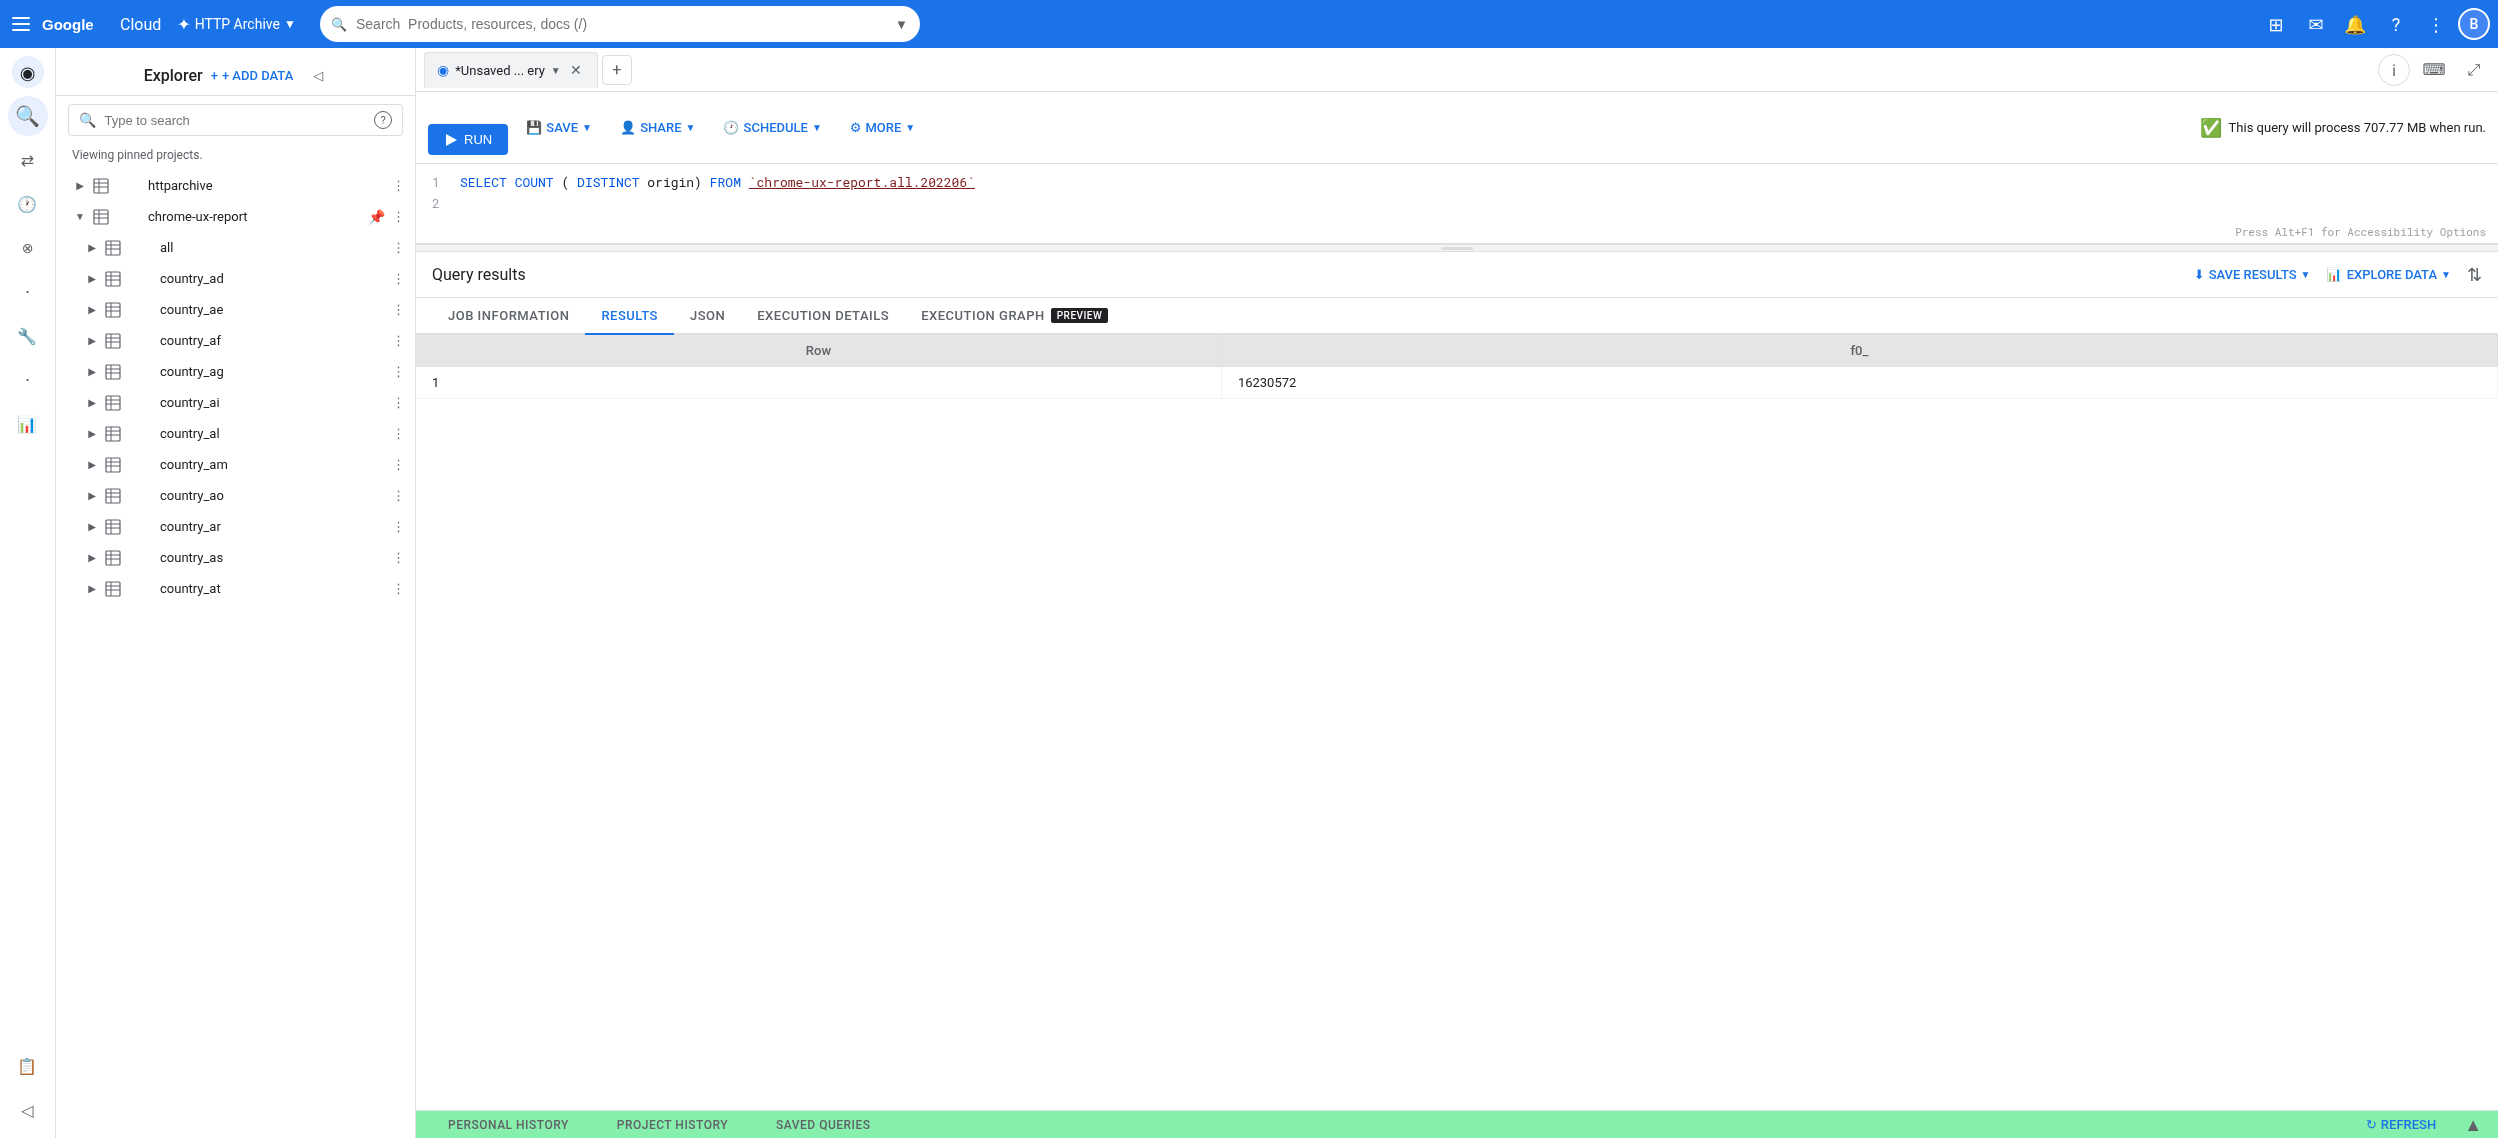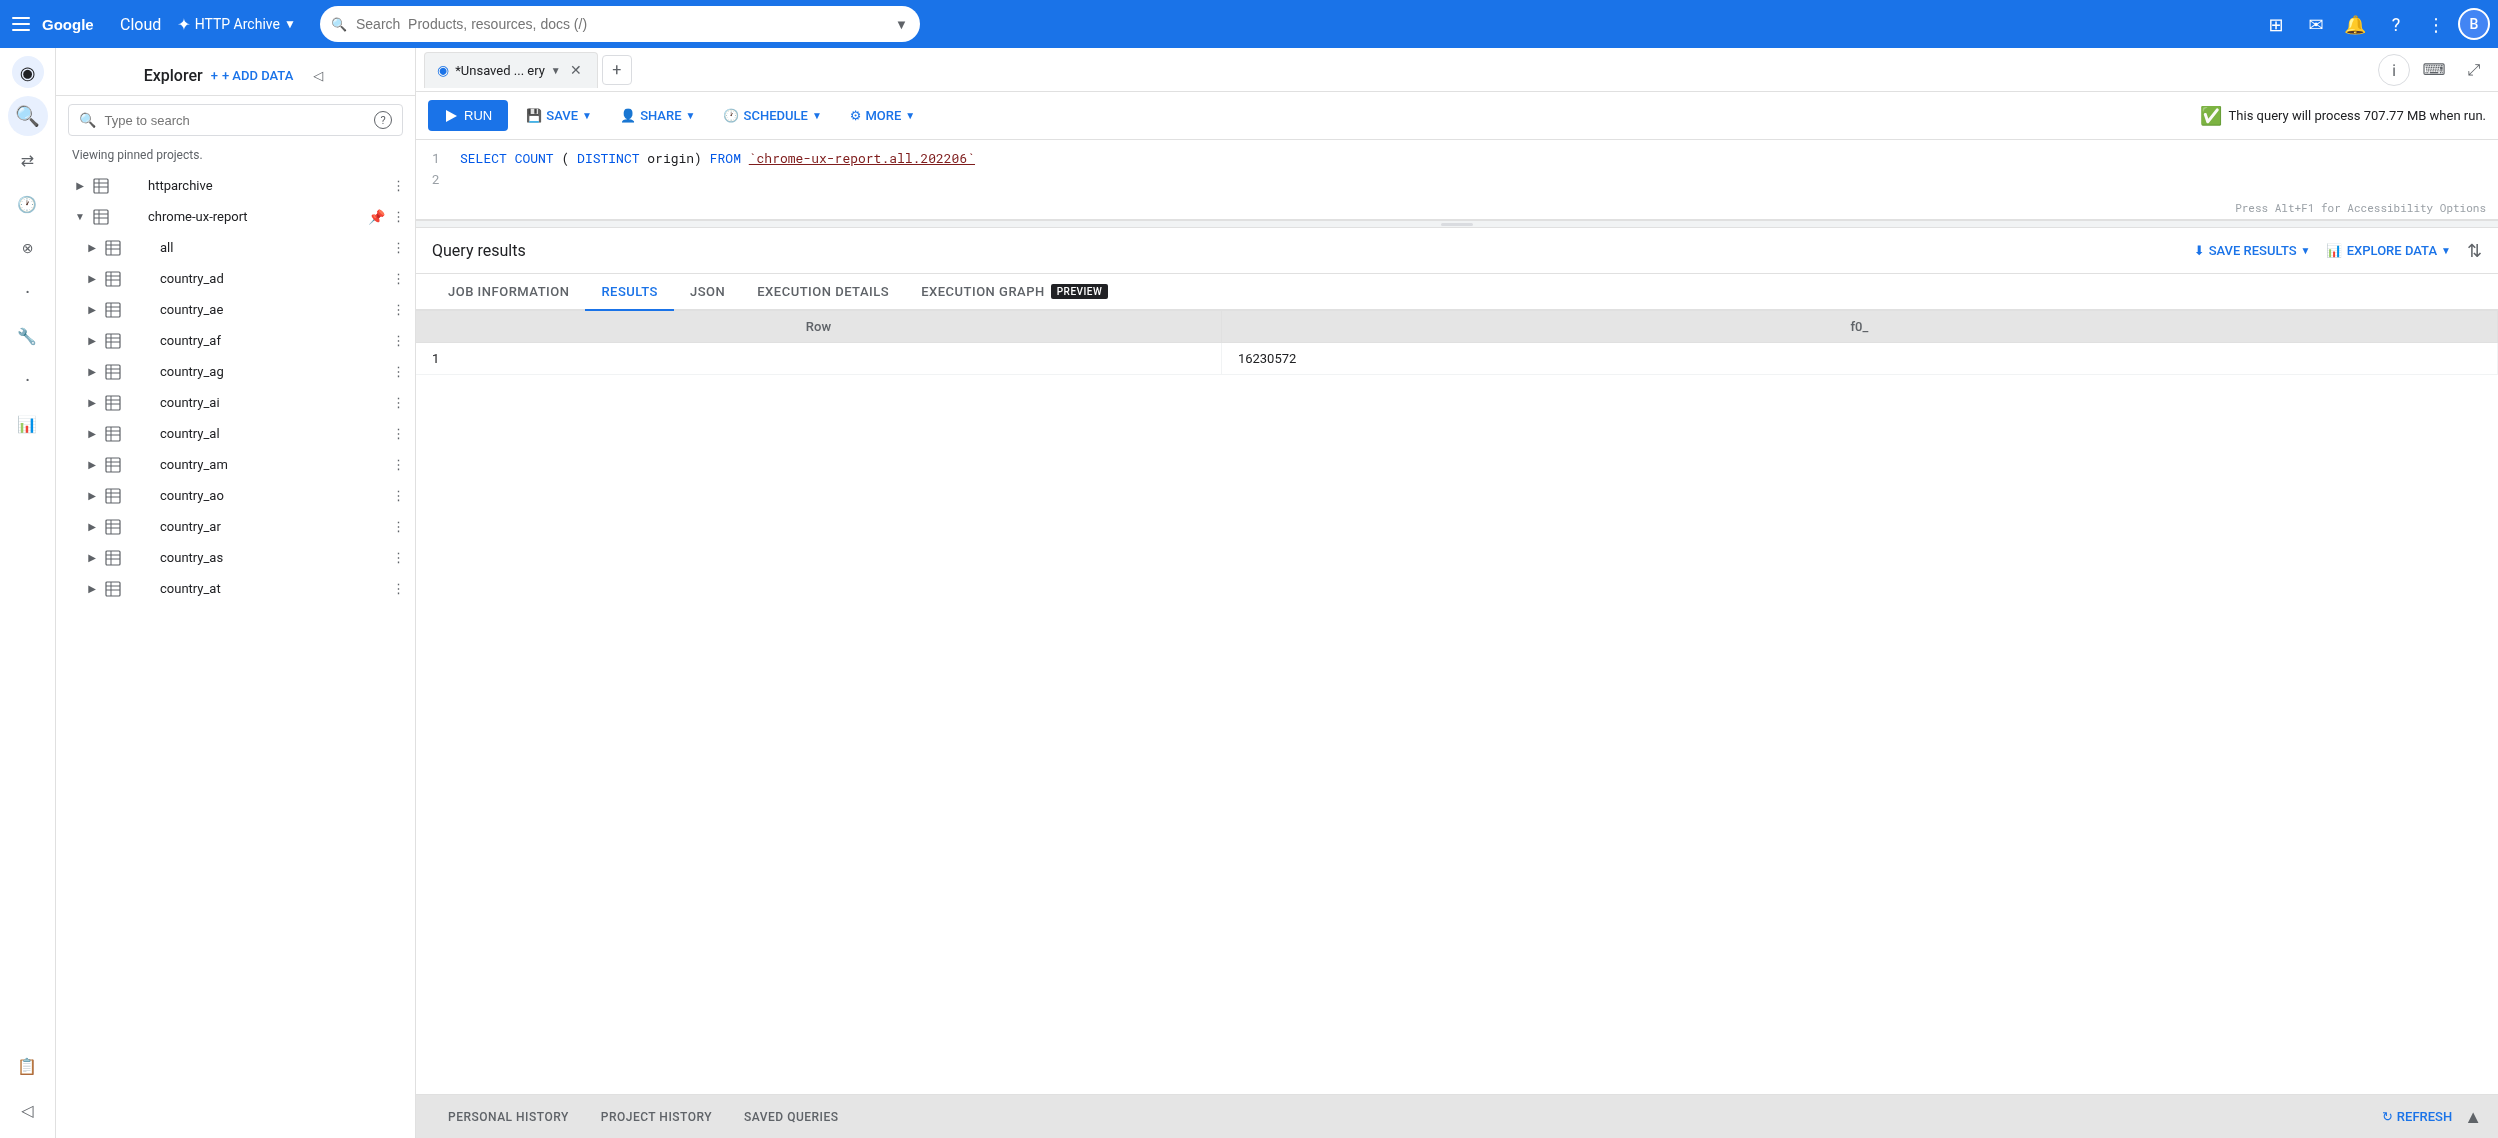--- a/index.html
+++ b/index.html
@@ -143,20 +143,21 @@
       background: white;
       border-bottom: 1px solid #e0e0e0;
       gap: 8px;
     }
     .run-btn {
       display: flex; align-items: center; gap: 6px;
       background: #1a73e8; color: white;
       border: none; border-radius: 4px;
       padding: 8px 16px; font-size: 13px; font-weight: 500;
       cursor: pointer;
+      margin-top: 24px;
     }
     .run-btn svg { width: 14px; height: 14px; }
     .toolbar-btn {
       display: flex; align-items: center; gap: 4px;
       color: #1a73e8; font-size: 13px; font-weight: 500;
       padding: 6px 10px; border-radius: 4px; cursor: pointer;
       border: none; background: transparent;
     }
     .toolbar-chevron { font-size: 10px; color: #1a73e8; }
     .query-notice {
@@ -246,23 +247,23 @@
       padding: 8px 16px;
       border-bottom: 1px solid #f1f3f4;
       border-right: 1px solid #f1f3f4;
     }
 
     
     .bottom-bar {
       display: flex; align-items: center;
       border-top: 1px solid #e0e0e0;
       padding: 0 16px;
-      height: 44px;
-      background: #e5e5e5;
-      gap: 0;
+      height: 28px;
+      background: #86efac;
+      gap: 16px;
     }
     .bottom-tab {
       padding: 10px 16px;
       font-size: 12px; font-weight: 500;
       color: #5f6368; cursor: pointer;
       text-transform: uppercase; letter-spacing: 0.5px;
     }
     .refresh-btn {
       margin-left: auto;
       display: flex; align-items: center; gap: 4px;

